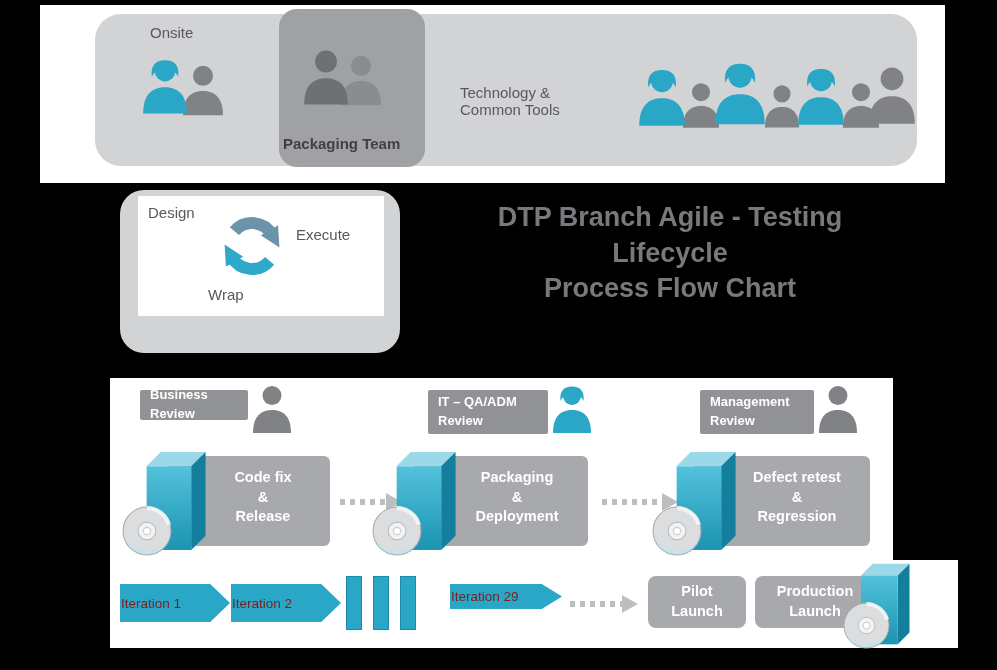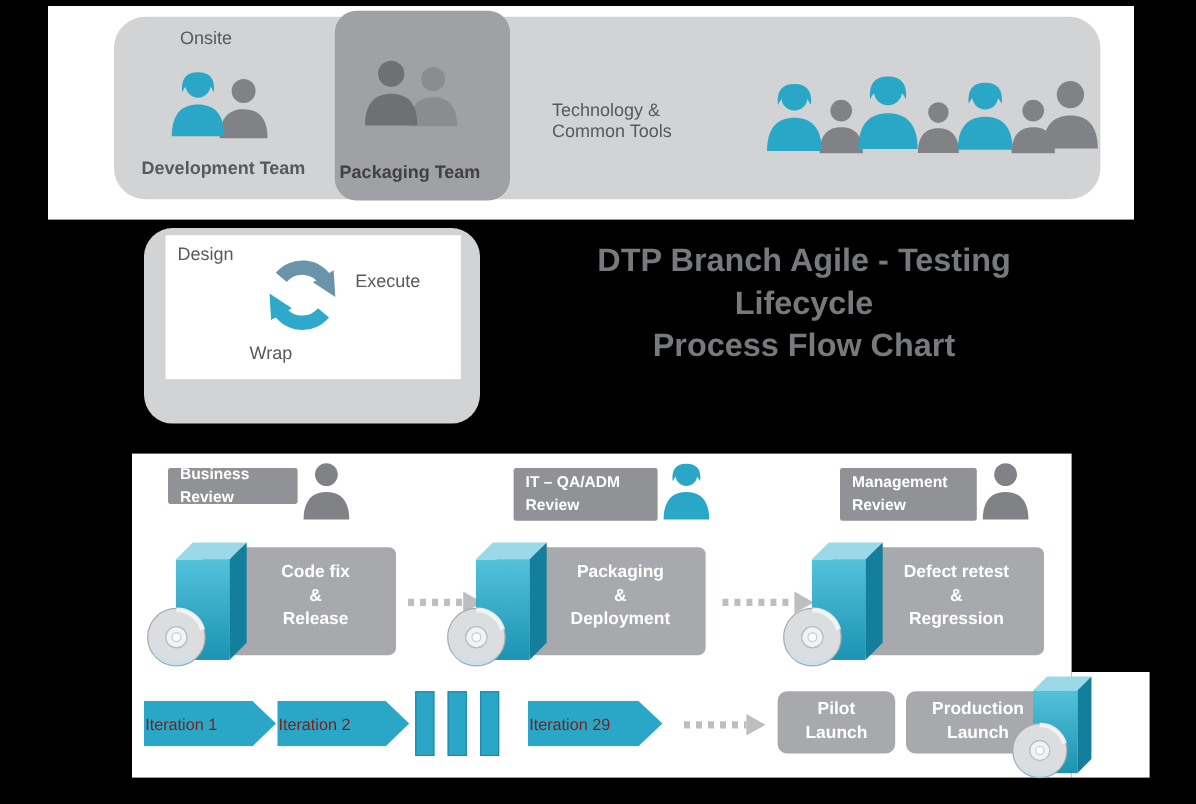--- a/index.html
+++ b/index.html
@@ -64,21 +64,20 @@
   </div>
 
   <div class="txt" style="left:150px; top:24px; width:90px;">Onsite</div>
 
   <svg class="icon person" style="left:182px; top:62px; width:42px; height:56px; color:#808285;">
       <use href="#sym-person"></use>
     </svg>
   <svg class="icon person" style="left:142px; top:55px; width:46px; height:62px; color:#2AA7C7;">
       <use href="#sym-person-f"></use>
     </svg>
-  <div class="txt bold" style="left:118px; top:132px; width:164px;">Development Team</div>
 
   <div class="packaging-box" style="left:279px; top:9px; width:146px; height:158px;"></div>
   <svg class="icon person" style="left:340px; top:52px; width:42px; height:56px; color:#8A8C8F;">
       <use href="#sym-person"></use>
     </svg>
   <svg class="icon person" style="left:303px; top:46px; width:46px; height:62px; color:#6E7073;">
       <use href="#sym-person"></use>
     </svg>
   <div class="txt bold" style="left:283px; top:135px; width:138px; color:#414042;">Packaging Team</div>
 
@@ -203,21 +202,21 @@
     <span>Iteration 1</span>
   </div>
   <div class="iter-arrow" style="left:231px; top:584px; width:110px; height:38px;">
     <span>Iteration 2</span>
   </div>
 
   <div class="pause-bar" style="left:346px; top:576px;"></div>
   <div class="pause-bar" style="left:373px; top:576px;"></div>
   <div class="pause-bar" style="left:400px; top:576px;"></div>
 
-  <div class="iter-arrow" style="left:440px; top:584px; width:112px; height:38px;">
+  <div class="iter-arrow" style="left:450px; top:584px; width:112px; height:25px;">
     <span>Iteration 29</span>
   </div>
 
   <svg class="icon" style="left:568px; top:592px; width:72px; height:24px;" viewBox="0 0 72 24">
     <line x1="2" y1="12" x2="54" y2="12" stroke="#BCBEC0" stroke-width="6" stroke-dasharray="5 5"></line>
     <polygon points="54,3 70,12 54,21" fill="#BCBEC0"></polygon>
   </svg>
 
   <div class="launch-box" style="left:648px; top:576px; width:98px; height:52px;">
     <span>Pilot

